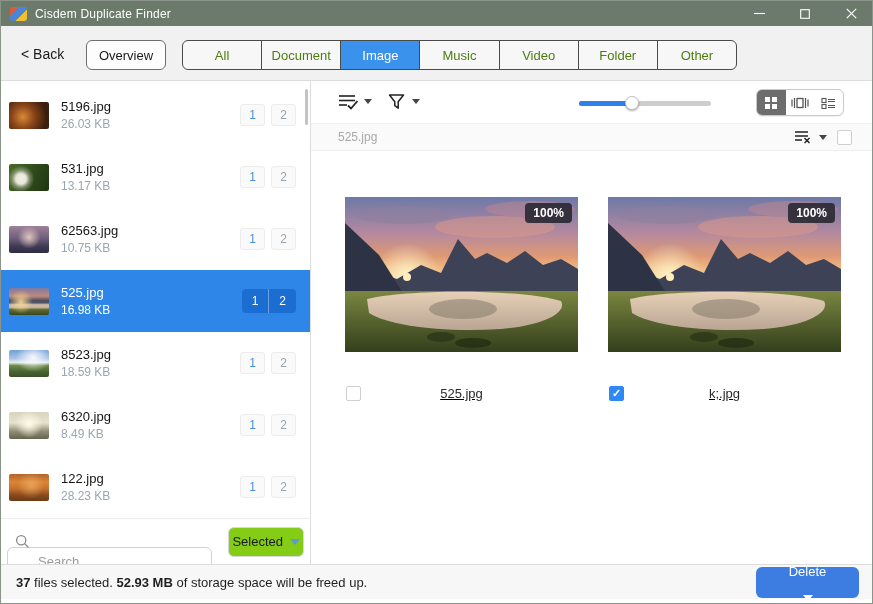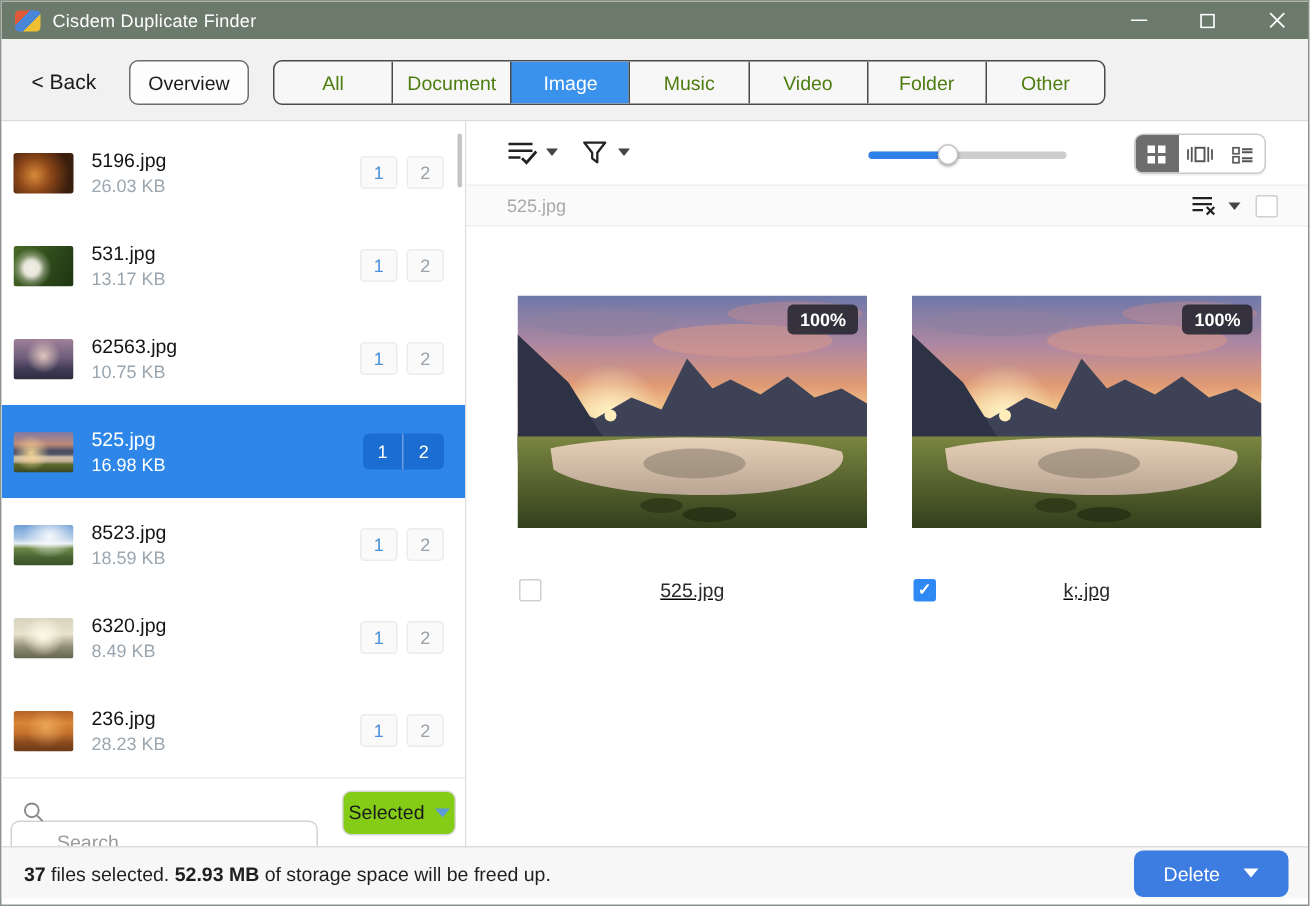--- a/index.html
+++ b/index.html
@@ -161,21 +161,21 @@
   
   .statusbar {
     position:absolute; left:0; top:563px; width:873px; height:35px;
     background:#f7f7f7; border-top:1px solid #ddd; display:flex; align-items:center; padding:0 15px;
   }
   .status-text { font-size:13px; color:#1f1f1f; }
   .status-text b { font-weight:bold; }
   .delete-btn {
     margin-left:auto; width:103px; height:31px; background:#3d7ce0; border:none; border-radius:6px;
     color:#fff; font-size:13px; display:flex; align-items:center; justify-content:center; gap:16px;
-    font-family:"Liberation Sans", sans-serif; cursor:default;
+    font-family:"Liberation Sans", sans-serif; cursor:default;flex-direction:column;
   }
   .delete-arrow { width:0; height:0; border-left:5px solid transparent; border-right:5px solid transparent; border-top:6px solid #fff; }
 
   .svg-defs { position:absolute; width:0; height:0; overflow:hidden; }
 </style>
 </head>
 <body>
 
 <svg class="svg-defs" aria-hidden="true">
   <defs>
@@ -317,21 +317,21 @@
       <div class="file-size">8.49 KB</div>
     </div>
     <div class="badges">
       <span class="badge b1">1</span>
       <span class="badge b2">2</span>
     </div>
   </div>
       <div class="file-row">
     <div class="thumb t-6"></div>
     <div class="file-meta">
-      <div class="file-name">236.jpg</div>
+      <div class="file-name">122.jpg</div>
       <div class="file-size">28.23 KB</div>
     </div>
     <div class="badges">
       <span class="badge b1">1</span>
       <span class="badge b2">2</span>
     </div>
   </div>
     </div>
   <div class="search-row">
     <div class="search-box">

